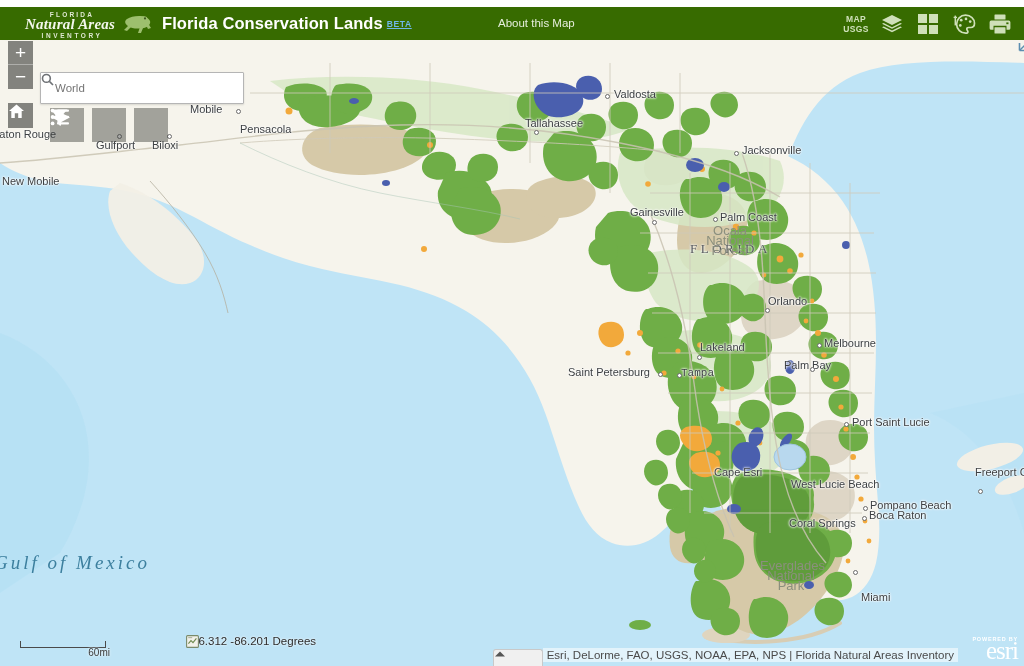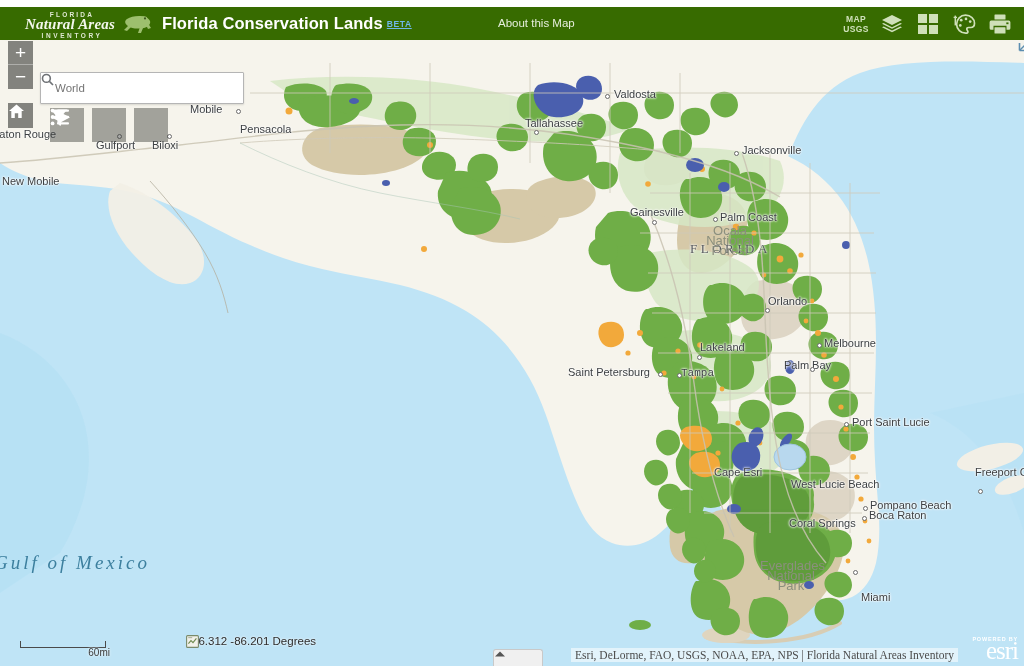--- a/index.html
+++ b/index.html
@@ -158,21 +158,21 @@
   #attrib-panel-handle {
     position: absolute; left: 493px; bottom: 0px; width: 50px; height: 17px;
     background: #f0f0f0; border: 1px solid #c9c9c9; border-bottom: 0;
     border-radius: 3px 3px 0 0; display: flex; align-items: center; justify-content: center;
     z-index: 45; cursor: pointer;
   }
   #attribution {
     position: absolute; right: 66px; bottom: 4px;
     font-size: 11.5px; color: #4a4a4a;
     background: rgba(255,255,255,.55); padding: 1px 4px;
-    white-space: nowrap; z-index: 42; font-family: Liberation Serif, serif;
+    white-space: nowrap; z-index: 42;
   }
   #esri-logo {
     position: absolute; right: 6px; bottom: 3px; z-index: 42;
     text-align: right; color: #ffffff;
   }
   #esri-powered {
     font-size: 5.5px; letter-spacing: .8px; font-weight: bold;
     color: #ffffff; margin-bottom: -3px;
   }
   #esri-word {

